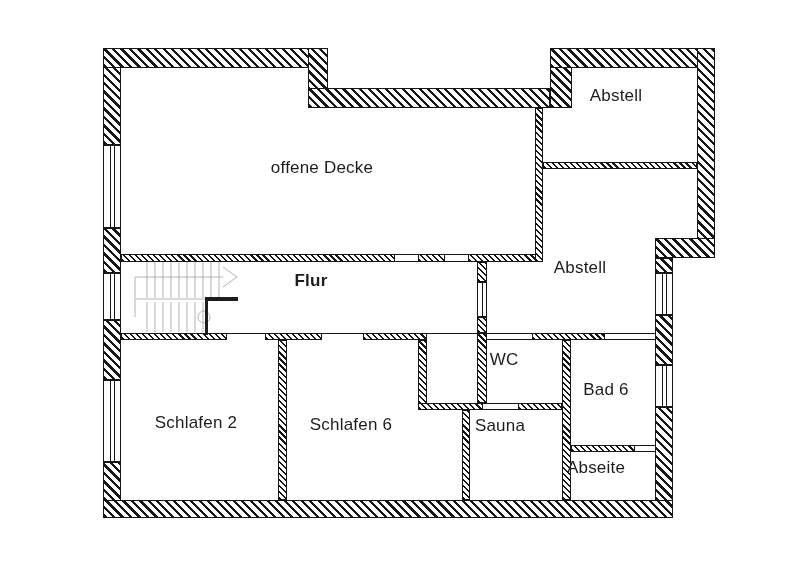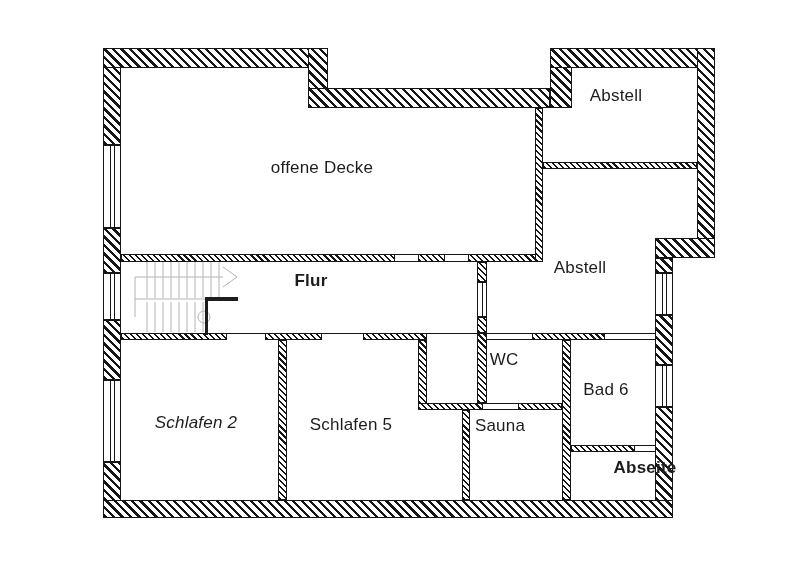--- a/index.html
+++ b/index.html
@@ -119,18 +119,18 @@
       <rect x="75" y="37" width="3" height="38"></rect>
     </g>
   </svg>
 
   <div class="rlabel" style="left:322px;top:168px;">offene Decke</div>
   <div class="rlabel" style="left:616px;top:96px;">Abstell</div>
   <div class="rlabel" style="left:311px;top:281px;font-weight:bold;">Flur</div>
   <div class="rlabel" style="left:580px;top:268px;">Abstell</div>
   <div class="rlabel" style="left:504px;top:360px;">WC</div>
   <div class="rlabel" style="left:606px;top:390px;">Bad 6</div>
-  <div class="rlabel" style="left:196px;top:423px;font-style:italic;">Schlafen 2</div>
-  <div class="rlabel" style="left:351px;top:425px;">Schlafen 5</div>
+  <div class="rlabel" style="left:196px;top:423px;">Schlafen 2</div>
+  <div class="rlabel" style="left:351px;top:425px;">Schlafen 6</div>
   <div class="rlabel" style="left:500px;top:426px;">Sauna</div>
-  <div class="rlabel" style="left:645px;top:468px;font-weight:bold;">Abseite</div>
+  <div class="rlabel" style="left:596px;top:468px;">Abseite</div>
 
 </div>
 
 </body></html>

